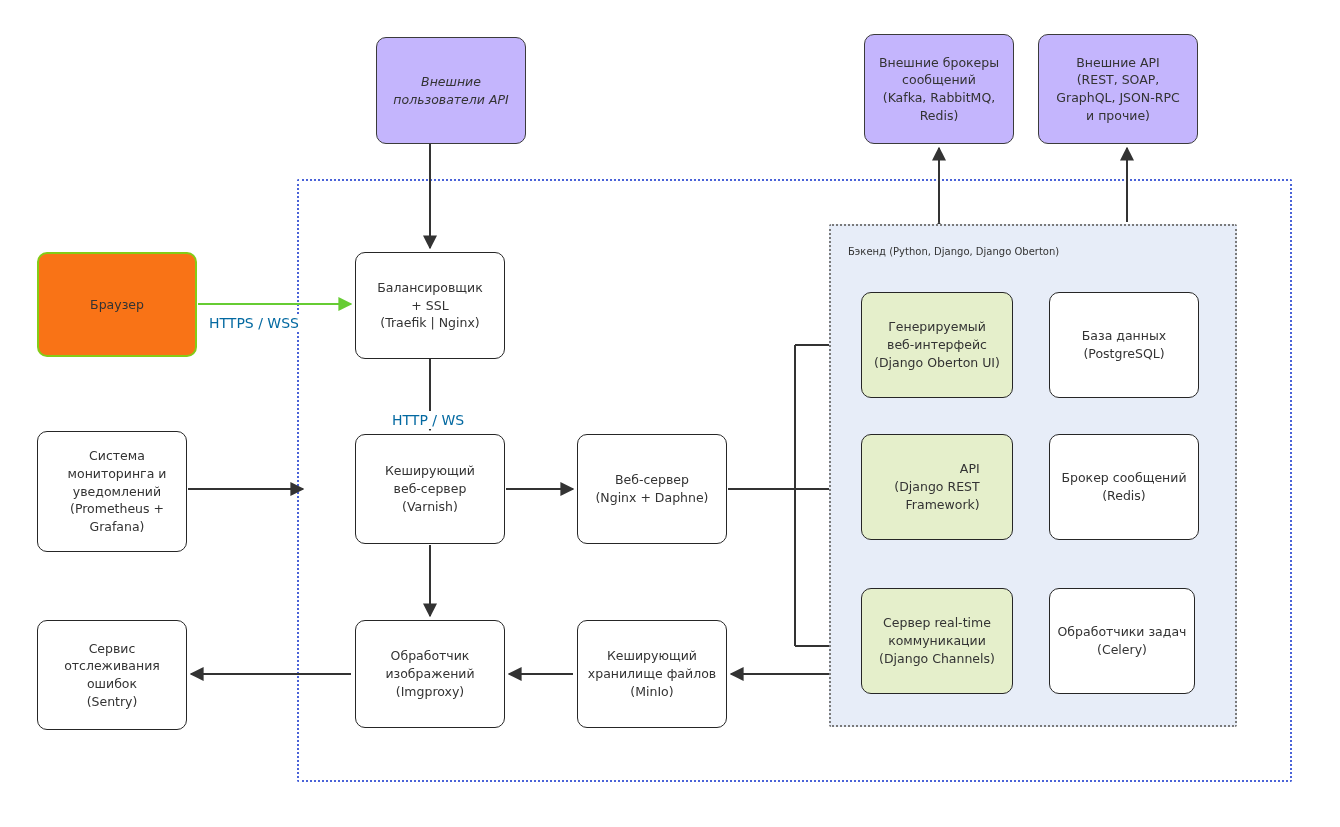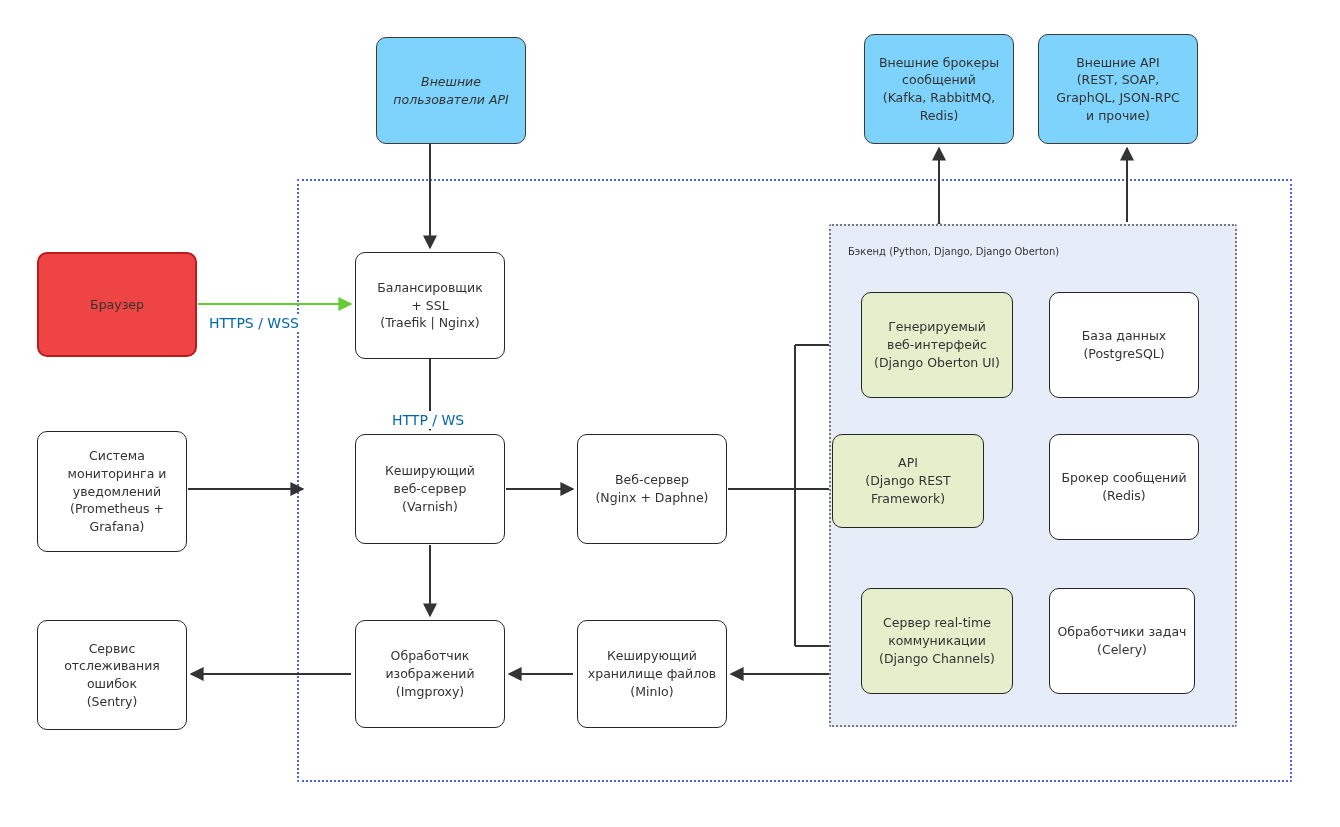--- a/index.html
+++ b/index.html
@@ -38,26 +38,26 @@
     color: #333333;
     font-size: 12.5px;
     white-space: pre-line;
     z-index: 3;
   }
   .node.plain {
     background: #ffffff;
     border: 1.6px solid #262626;
   }
   .node.cream {
-    background: #7dd3fc;
+    background: #c4b5fd;
     border: 1.6px solid #3b3b3b;
   }
   .node.cream-green {
-    background: #ef4444;
-    border: 2px solid #b91c1c;
+    background: #f97316;
+    border: 2px solid #84cc16;
   }
   .node.lime {
     background: #e5efcb;
     border: 1.6px solid #262626;
   }
   .group-backend {
     position: absolute;
     box-sizing: border-box;
     background: #e7edf8;
     border: 2px dotted #7a7a7a;
@@ -178,21 +178,21 @@
 изображений
 (Imgproxy)</div>
       <div class="node plain" style="left: 577px; top: 620px; width: 150px; height: 108px;">Кеширующий
 хранилище файлов
 (MinIo)</div>
       <div class="node lime" style="left: 861px; top: 292px; width: 152px; height: 106px;">Генерируемый
 веб-интерфейс
 (Django Oberton UI)</div>
       <div class="node plain" style="left: 1049px; top: 292px; width: 150px; height: 106px;">База данных
 (PostgreSQL)</div>
-      <div class="node lime" style="left: 832px; top: 434px; width: 152px; height: 94px;">API
+      <div class="node lime" style="left: 861px; top: 434px; width: 152px; height: 106px; text-align: right;">API
 (Django REST
 Framework)</div>
       <div class="node plain" style="left: 1049px; top: 434px; width: 150px; height: 106px;">Брокер сообщений
 (Redis)</div>
       <div class="node lime" style="left: 861px; top: 588px; width: 152px; height: 106px;">Сервер real-time
 коммуникации
 (Django Channels)</div>
       <div class="node plain" style="left: 1049px; top: 588px; width: 146px; height: 106px;">Обработчики задач
 (Celery)</div>
     </div>

